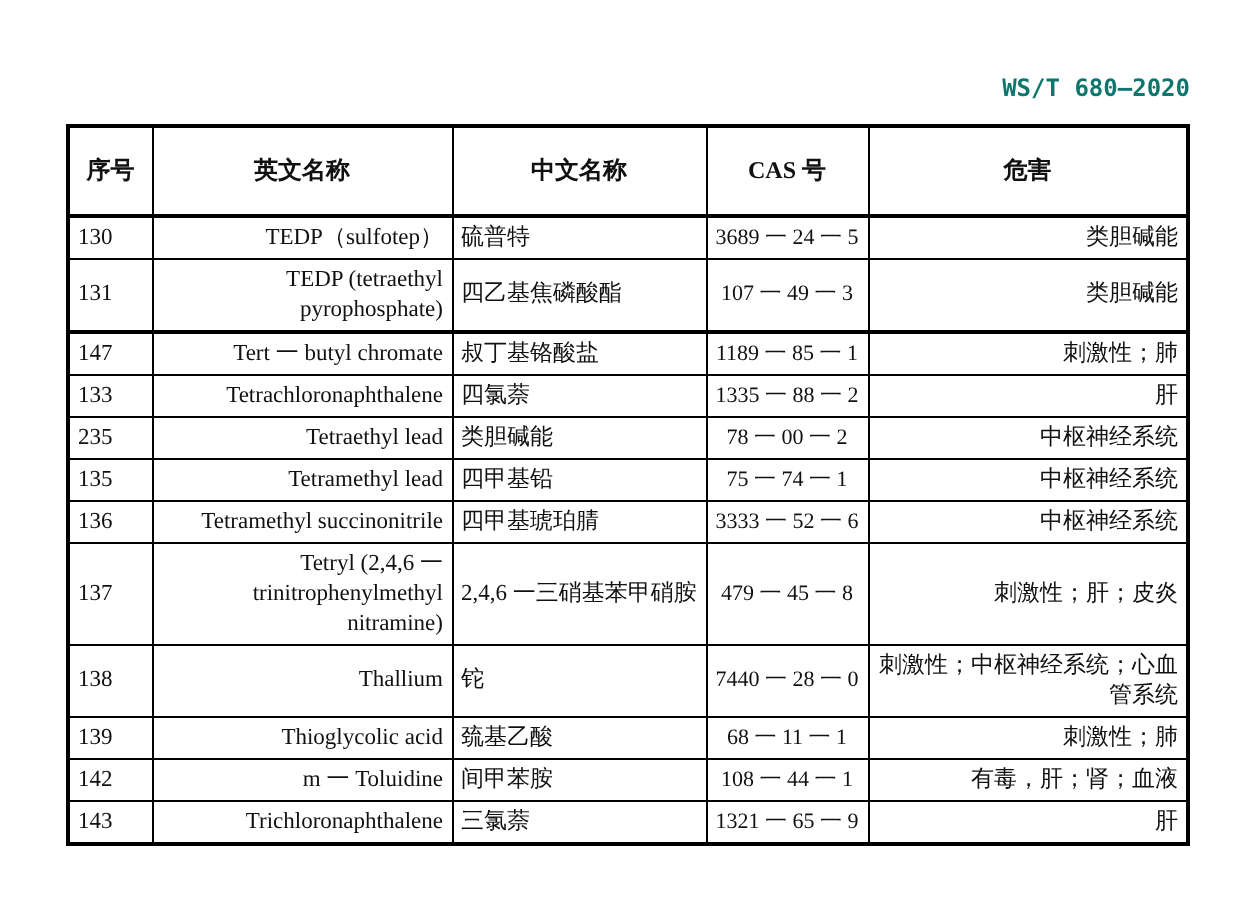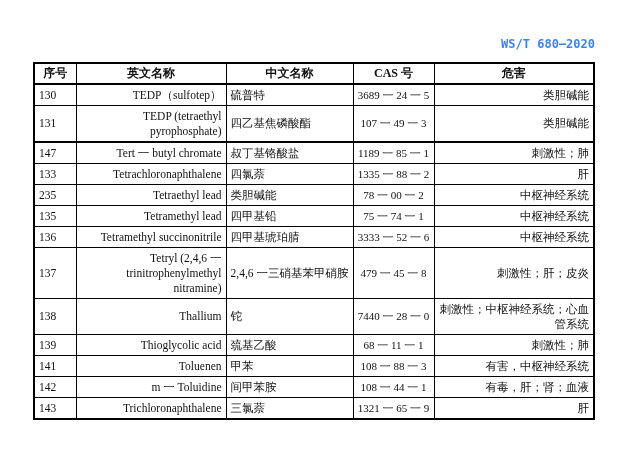--- a/index.html
+++ b/index.html
@@ -14,21 +14,21 @@
     position: relative;
     width: 625px; height: 453px;
     background: #ffffff;
   }
   .std-code {
     position: absolute;
     top: 37px; right: 30px;
     font-family: "DejaVu Sans Mono", "Liberation Mono", monospace;
     font-size: 12px;
     font-weight: bold;
-    color: #3b82f6;
+    color: #0f766e;
     letter-spacing: 0px;
   }
   table.chem {
     position: absolute;
     left: 33px; top: 62px;
     width: 560px;
     border-collapse: collapse;
     table-layout: fixed;
     font-size: 11.5px;
     color: #111111;
@@ -43,21 +43,21 @@
     border: 1px solid #000;
     vertical-align: middle;
     line-height: 15px;
     padding: 2.5px 4px;
   }
   table.chem th {
     font-weight: bold;
     height: 17px;
     border-bottom: 2px solid #000;
     font-size: 12px;
-    padding: 2px 2px;
+    padding: 14px 2px;
   }
   td.no  { text-align: left; }
   td.en  { text-align: right; padding-left: 7px; }
   td.zh  { text-align: left; padding-left: 7px; }
   td.cas { text-align: center; white-space: nowrap; font-size: 11px; }
   td.haz { text-align: right; padding-left: 7px; }
   tr.thick-bottom td { border-bottom: 2px solid #000; }
 </style>
 </head>
 <body>
@@ -158,27 +158,20 @@
 
     <tr>
       <td class="no">139</td>
       <td class="en">Thioglycolic acid</td>
       <td class="zh">巯基乙酸</td>
       <td class="cas">68 一 11 一 1</td>
       <td class="haz">刺激性；肺</td>
     </tr>
 
 
-    <tr>
-      <td class="no">141</td>
-      <td class="en">Toluenen</td>
-      <td class="zh">甲苯</td>
-      <td class="cas">108 一 88 一 3</td>
-      <td class="haz">有害，中枢神经系统</td>
-    </tr>
 
     <tr>
       <td class="no">142</td>
       <td class="en">m 一 Toluidine</td>
       <td class="zh">间甲苯胺</td>
       <td class="cas">108 一 44 一 1</td>
       <td class="haz">有毒，肝；肾；血液</td>
     </tr>
 
     <tr>

